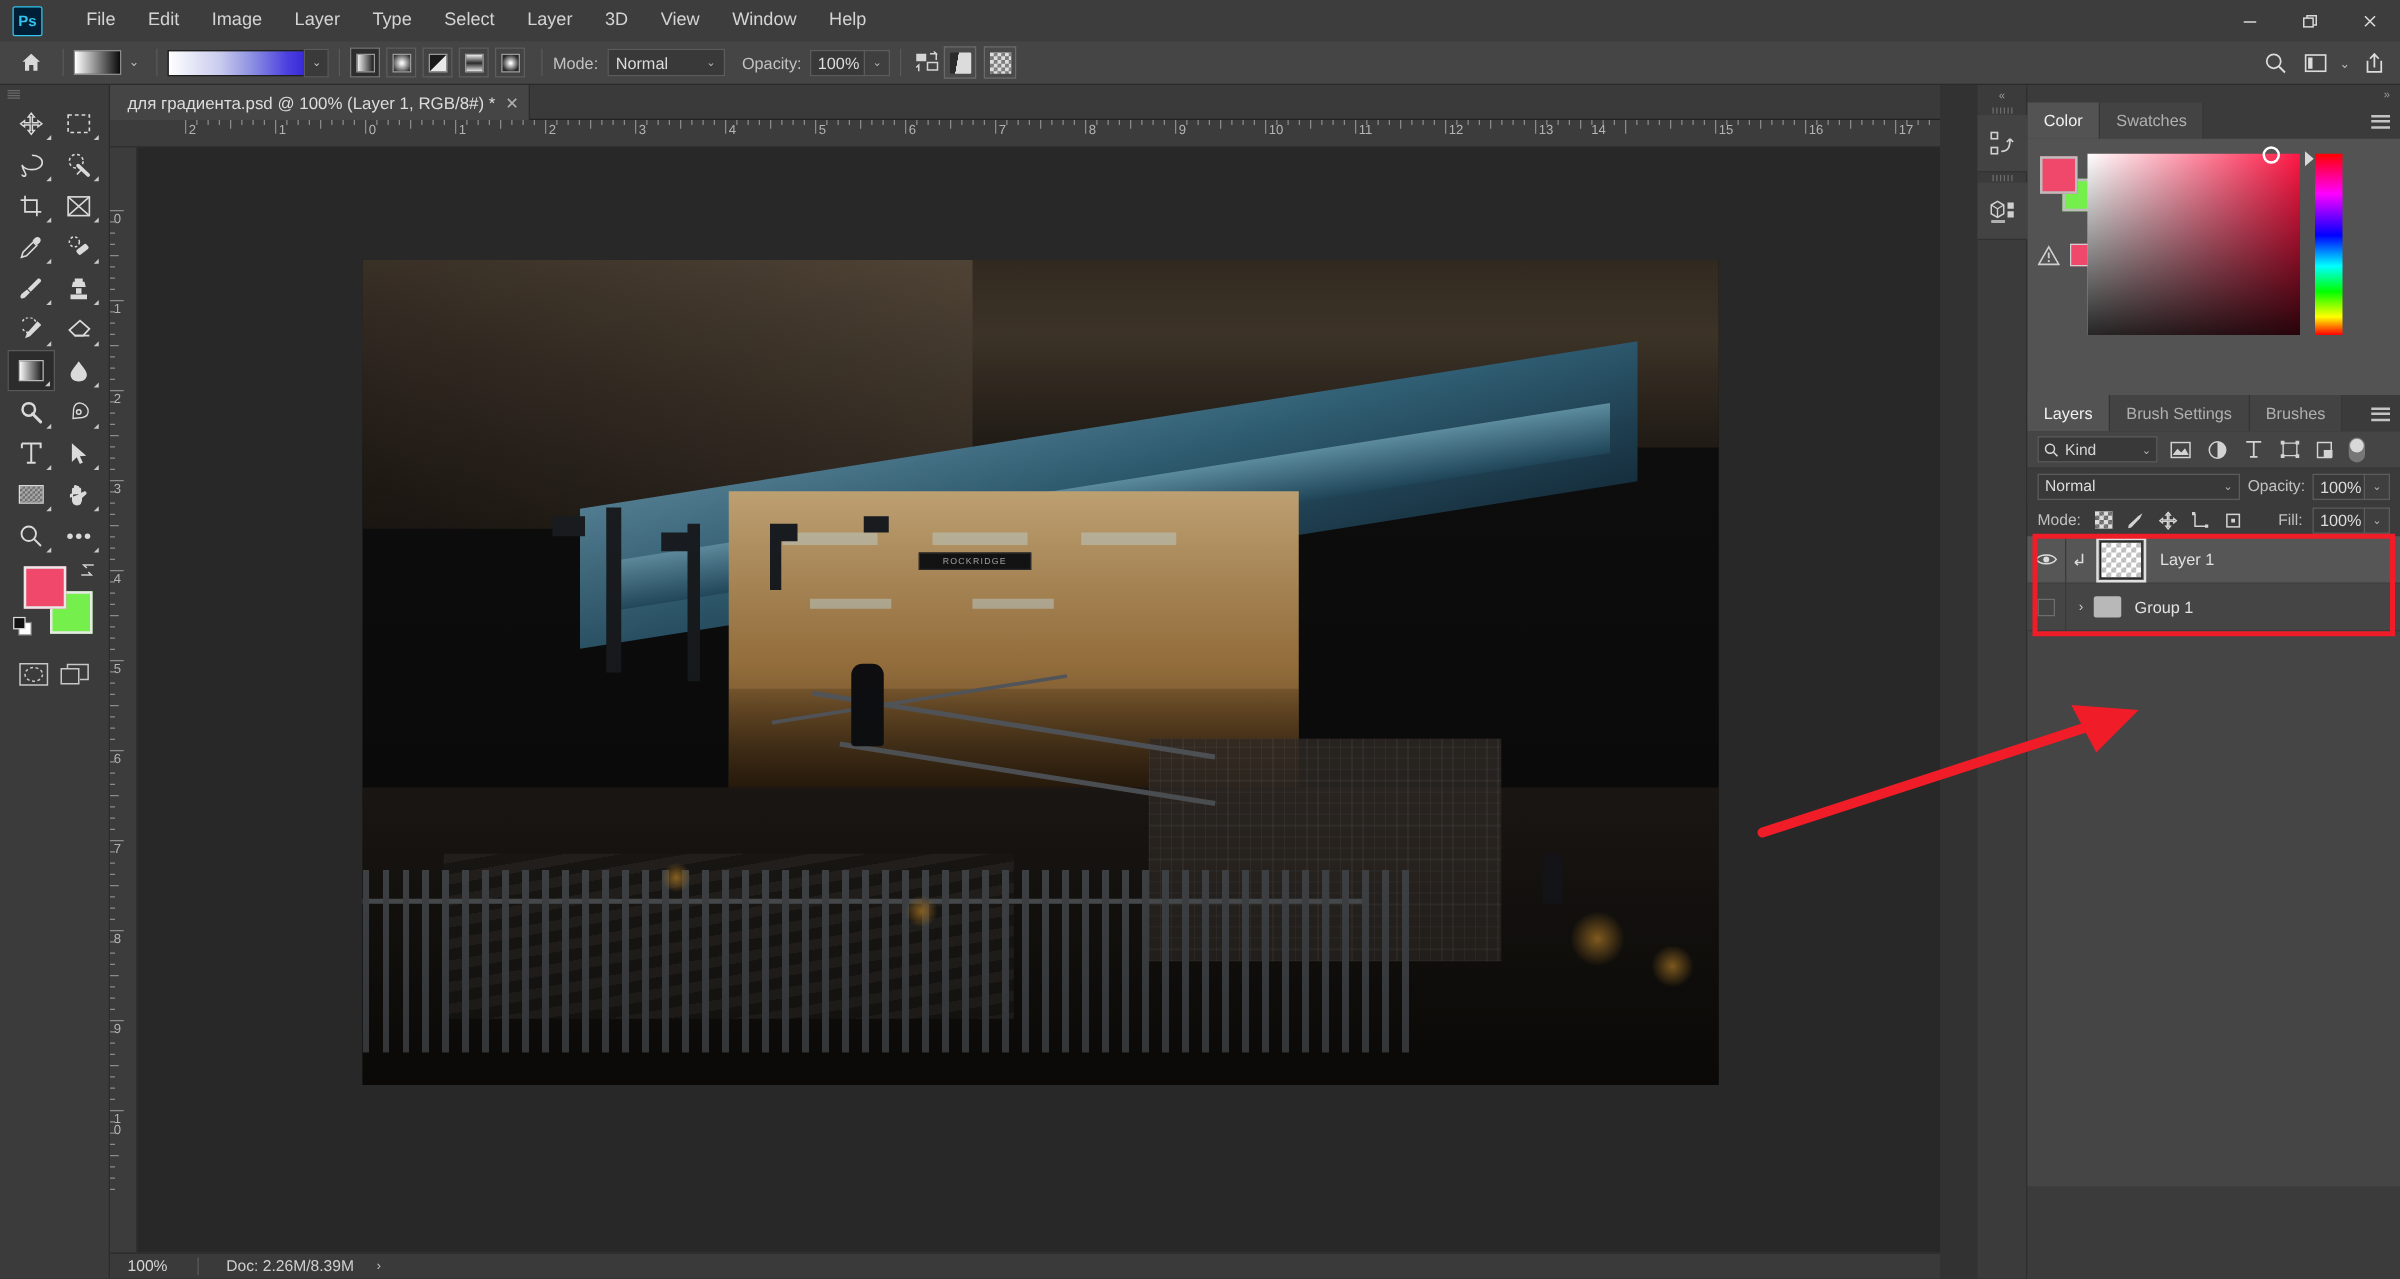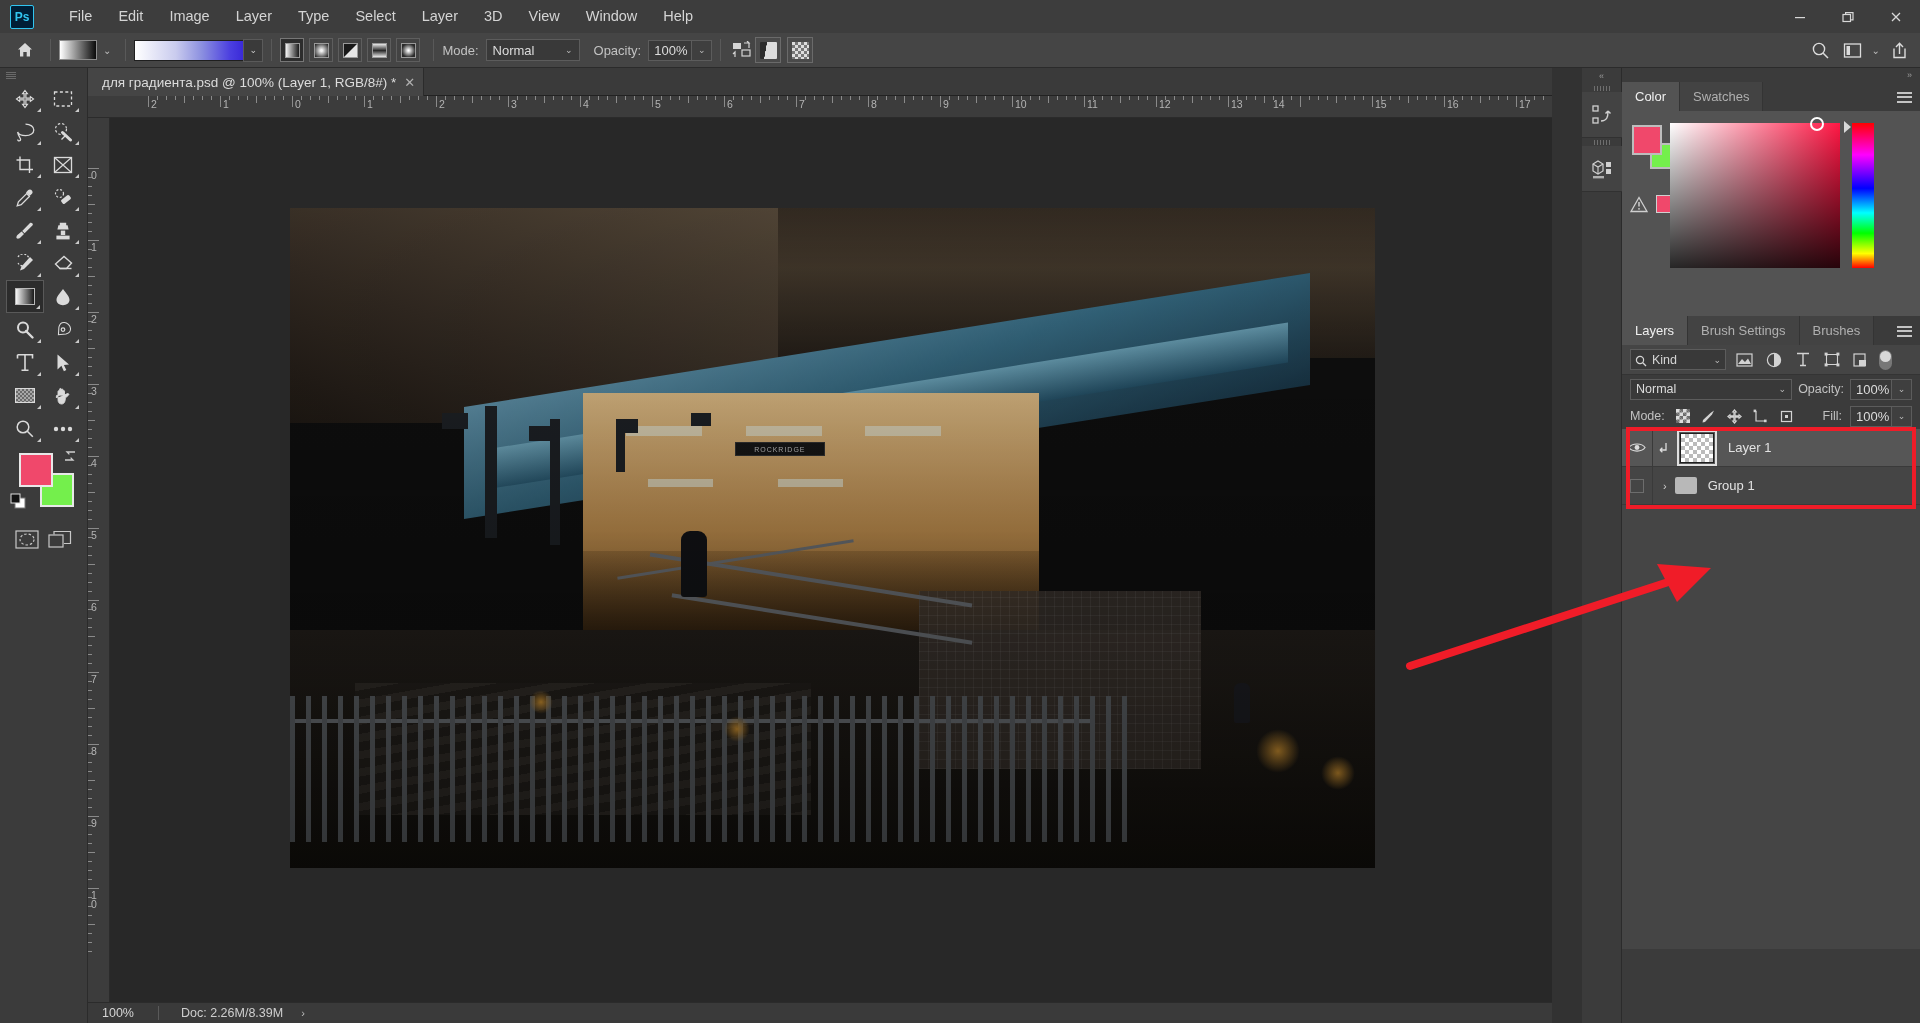--- a/index.html
+++ b/index.html
@@ -982,21 +982,21 @@
         <div class="ptab">Brushes</div>
         <div class="pmenu hamb">
           <i></i>
             <i></i>
             <i></i>
         </div>
       </div>
 
       <div class="lp-filter">
         <div class="kind-sel">
-          <span style="display:flex;align-items:flex-end;gap:5px;">
+          <span style="display:flex;align-items:center;gap:5px;">
             <svg width="12" height="12" viewBox="0 0 12 12">
               <circle cx="5" cy="5" r="3.6" fill="none" stroke="#d5d5d5" stroke-width="1.2"></circle>
               <path d="M7.8 7.8 L11 11" stroke="#d5d5d5" stroke-width="1.3"></path>
             </svg>
             <span>Kind</span>
           </span>
           <span style="font-size:9px;color:#bbb;">⌄</span>
         </div>
         <div class="fico">
           <svg width="17" height="14" viewBox="0 0 17 14">

